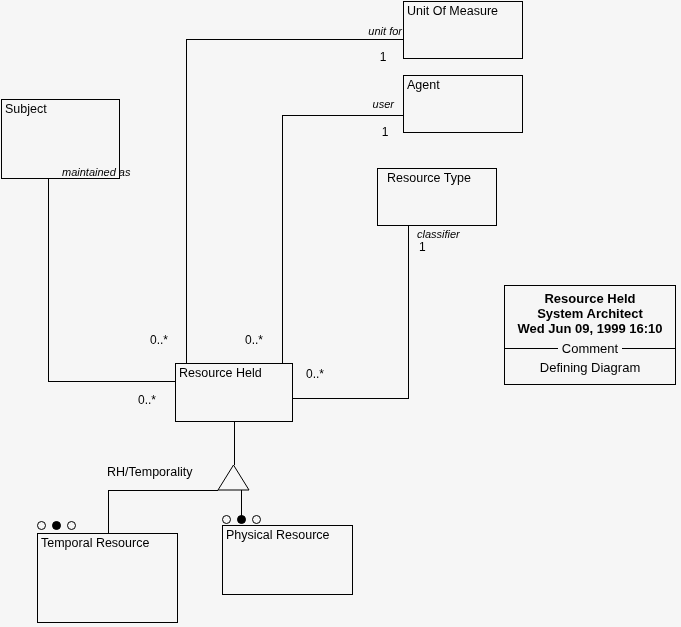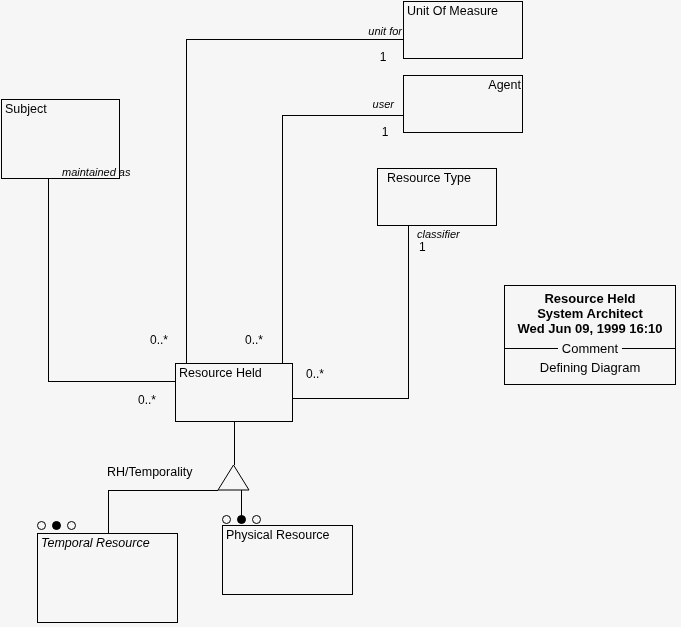--- a/index.html
+++ b/index.html
@@ -87,37 +87,37 @@
   <div class="v-line" style="left:241px;top:490px;height:27px;"></div>
 
   <svg class="tri" style="left:217px;top:464px;" width="33" height="27">
     <polygon points="16.5,1 32,26 1,26" style="fill:var(--diagram-bg);stroke:var(--line-color);stroke-width:1"></polygon>
   </svg>
 
   <div class="box" style="left:403px;top:1px;width:120px;height:58px;">
     <span class="box-label">Unit Of Measure</span>
   </div>
 
-  <div class="box" style="left:403px;top:75px;width:120px;height:58px;text-align:right;">
+  <div class="box" style="left:403px;top:75px;width:120px;height:58px;">
     <span class="box-label">Agent</span>
   </div>
 
   <div class="box" style="left:1px;top:99px;width:119px;height:80px;">
     <span class="box-label">Subject</span>
   </div>
 
   <div class="box" style="left:377px;top:168px;width:120px;height:58px;padding-left:6px;">
     <span class="box-label">Resource Type</span>
   </div>
 
   <div class="box" style="left:175px;top:363px;width:118px;height:59px;">
     <span class="box-label">Resource Held</span>
   </div>
 
-  <div class="box" style="left:37px;top:533px;width:141px;height:90px;font-style:italic;">
+  <div class="box" style="left:37px;top:533px;width:141px;height:90px;">
     <span class="box-label">Temporal Resource</span>
   </div>
 
   <div class="box" style="left:222px;top:525px;width:131px;height:70px;">
     <span class="box-label">Physical Resource</span>
   </div>
 
   <span class="circle" style="left:37px;top:521px;"></span>
   <span class="circle filled" style="left:52px;top:521px;"></span>
   <span class="circle" style="left:67px;top:521px;"></span>

